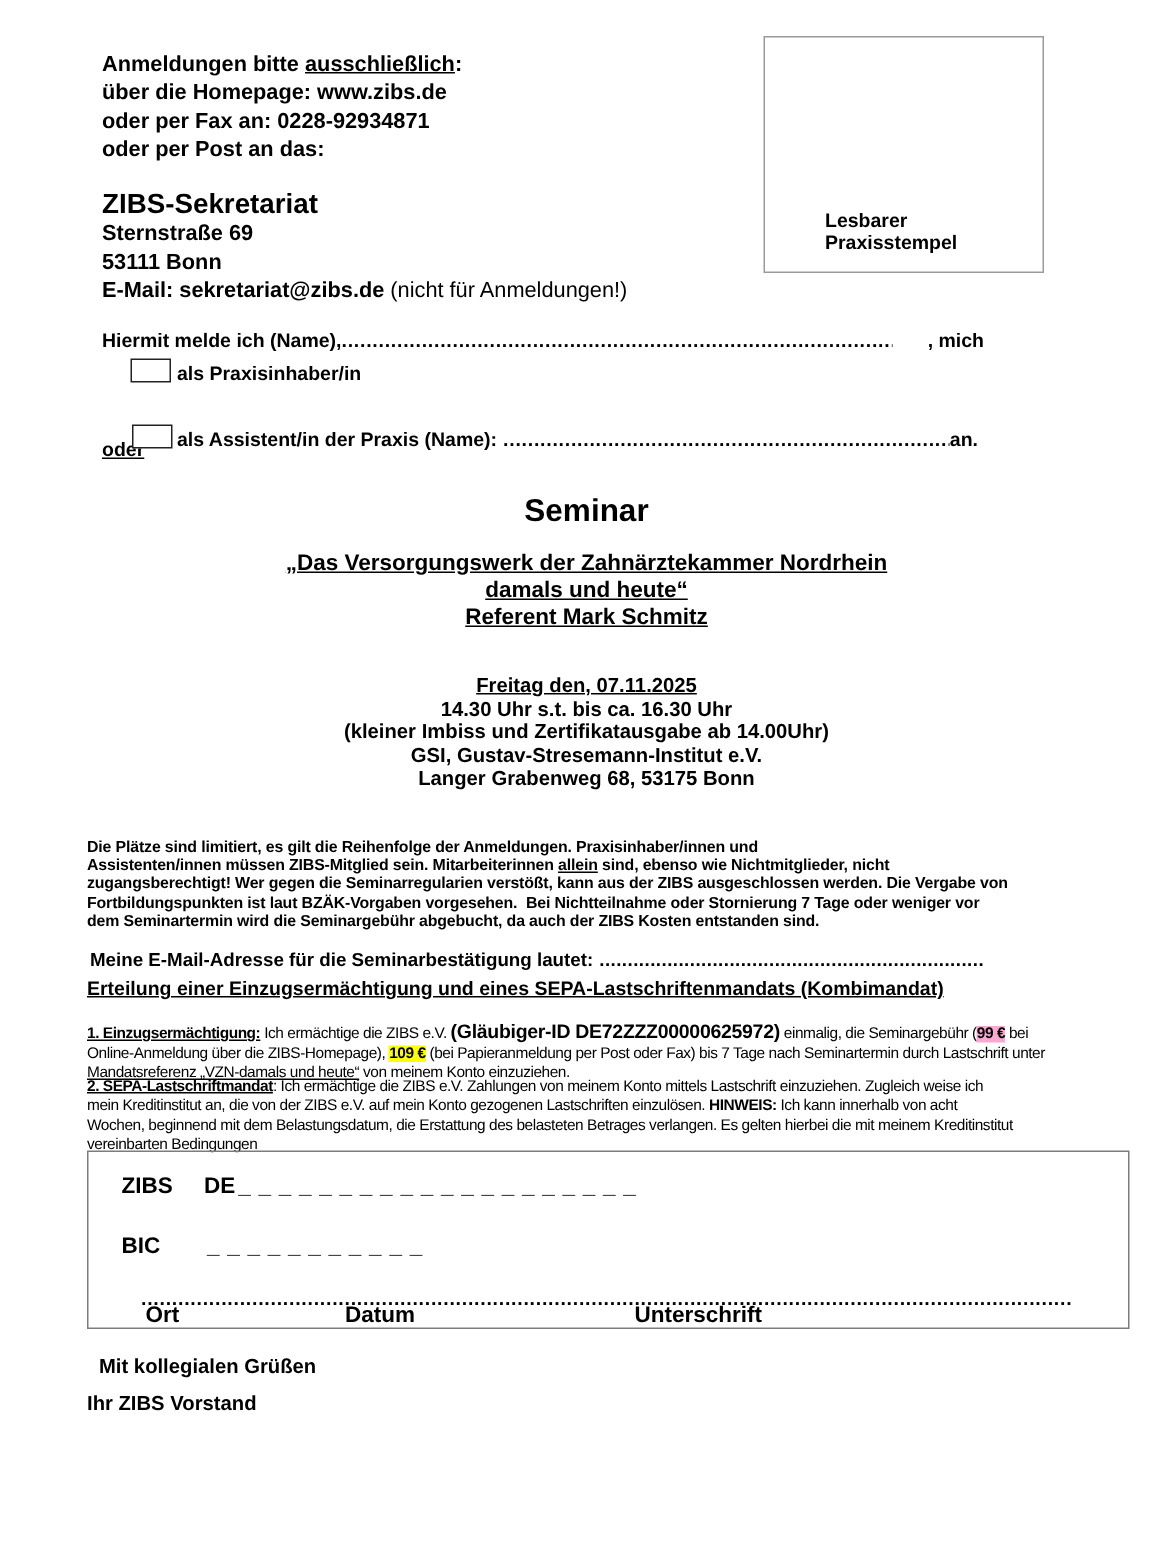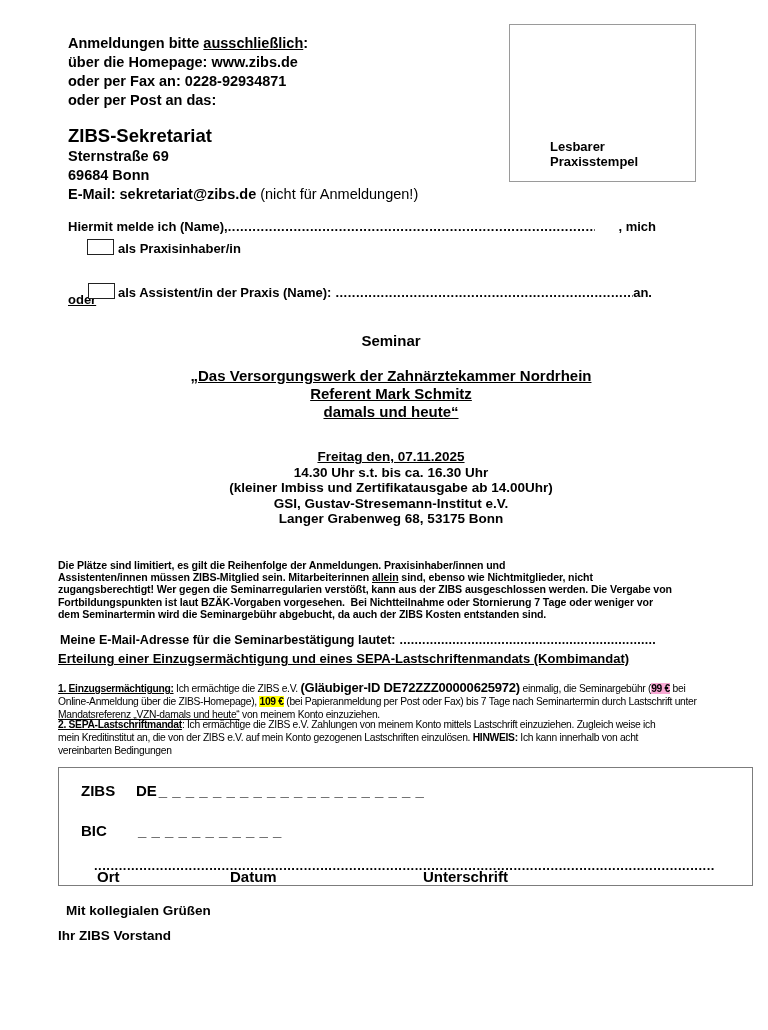--- a/index.html
+++ b/index.html
@@ -31,21 +31,21 @@
   .cb1{left:87px;top:239px;}
   .cb2{left:88px;top:283px;}
   .opt1{left:118px;top:241px;font-size:13px;font-weight:bold;}
   .oder{left:68px;top:264px;font-size:13px;font-weight:bold;text-decoration:underline;margin-top:28px;}
   .asst-row{left:118px;top:285px;width:534px;display:flex;align-items:baseline;
     font-size:13px;font-weight:bold;}
   .asst-row .dots{margin-left:4px;}
 
   
   .center{left:14px;top:332px;width:754px;text-align:center;}
-  .kicker{font-size:15px;font-weight:bold;line-height:18px;}
+  .kicker{font-size:21px;font-weight:bold;line-height:18px;}
   .title-group{margin-top:17px;font-size:15px;font-weight:bold;line-height:18px;text-decoration:underline;}
   .date-group{margin-top:28px;font-size:13.5px;font-weight:bold;line-height:15.5px;}
 
   
   .terms{left:58px;top:559px;width:680px;font-size:10.6px;font-weight:bold;
     line-height:12.2px;letter-spacing:-0.1px;}
 
   
   .email-row{left:60px;top:633px;width:596px;display:flex;align-items:baseline;
     font-size:12.5px;font-weight:bold;}
@@ -86,21 +86,21 @@
 
 <div class="page">
 
   <section class="abs intro">
     <div><span>Anmeldungen bitte </span><span class="u">ausschließlich</span><span>:</span></div>
     <div>über die Homepage: www.zibs.de</div>
     <div>oder per Fax an: 0228-92934871</div>
     <div>oder per Post an das:</div>
     <div class="org-name">ZIBS-Sekretariat</div>
     <div>Sternstraße 69</div>
-    <div>69684 Bonn</div>
+    <div>53111 Bonn</div>
     <div><span>E-Mail: sekretariat@zibs.de</span><span class="email-note"> (nicht für Anmeldungen!)</span></div>
   </section>
 
   <div class="abs stamp-box">
     <span class="stamp-label">Lesbarer Praxisstempel</span>
   </div>
 
   <div class="abs name-row">
     <span class="nw">Hiermit melde ich (Name),</span>
     <span class="dots">................................................................................................................................................................</span>
@@ -113,22 +113,22 @@
   <div class="abs asst-row">
     <span class="nw">als Assistent/in der Praxis (Name):</span>
     <span class="dots">................................................................................................................................................................</span>
     <span>an.</span>
   </div>
 
   <div class="abs center">
     <div class="kicker">Seminar</div>
     <div class="title-group">
       <div>„Das Versorgungswerk der Zahnärztekammer Nordrhein</div>
+      <div>damals und heute“</div>
       <div>Referent Mark Schmitz</div>
-      <div>damals und heute“</div>
     </div>
     <div class="date-group">
       <div class="u">Freitag den, 07.11.2025</div>
       <div>14.30 Uhr s.t. bis ca. 16.30 Uhr</div>
       <div>(kleiner Imbiss und Zertifikatausgabe ab 14.00Uhr)</div>
       <div>GSI, Gustav-Stresemann-Institut e.V.</div>
       <div>Langer Grabenweg 68, 53175 Bonn</div>
     </div>
   </div>
 
@@ -149,20 +149,21 @@
 
   <div class="abs sec sec1">
     <div class="nw"><span class="lbl">1. Einzugsermächtigung:</span><span> Ich ermächtige die ZIBS e.V. </span><span class="glb">(Gläubiger-ID DE72ZZZ00000625972)</span><span> einmalig, die Seminargebühr (</span><span class="hl" style="background: #f9a8d4;">99 €</span><span> bei</span></div>
     <div class="nw"><span>Online-Anmeldung über die ZIBS-Homepage), </span><span class="hl" style="background: rgb(255, 255, 0);">109 €</span><span> (bei Papieranmeldung per Post oder Fax) bis 7 Tage nach Seminartermin durch Lastschrift unter</span></div>
     <div class="nw"><span class="u">Mandatsreferenz „VZN-damals und heute“</span><span> von meinem Konto einzuziehen.</span></div>
   </div>
 
   <div class="abs sec sec2">
     <div class="nw"><span class="lbl">2. SEPA-Lastschriftmandat</span><span>: Ich ermächtige die ZIBS e.V. Zahlungen von meinem Konto mittels Lastschrift einzuziehen. Zugleich weise ich</span></div>
     <div class="nw"><span>mein Kreditinstitut an, die von der ZIBS e.V. auf mein Konto gezogenen Lastschriften einzulösen. </span><span class="hw">HINWEIS:</span><span> Ich kann innerhalb von acht</span></div>
+    <div class="nw">Wochen, beginnend mit dem Belastungsdatum, die Erstattung des belasteten Betrages verlangen. Es gelten hierbei die mit meinem Kreditinstitut</div>
     <div class="nw">vereinbarten Bedingungen</div>
   </div>
 
   <div class="abs bank-box">
     <div class="bank-row iban-row">
       <span class="bank-lbl">ZIBS</span>
       <span>DE</span>
       <span class="blanks">_ _ _ _ _ _ _ _ _ _ _ _ _ _ _ _ _ _ _ _</span>
     </div>
     <div class="bank-row bic-row">

